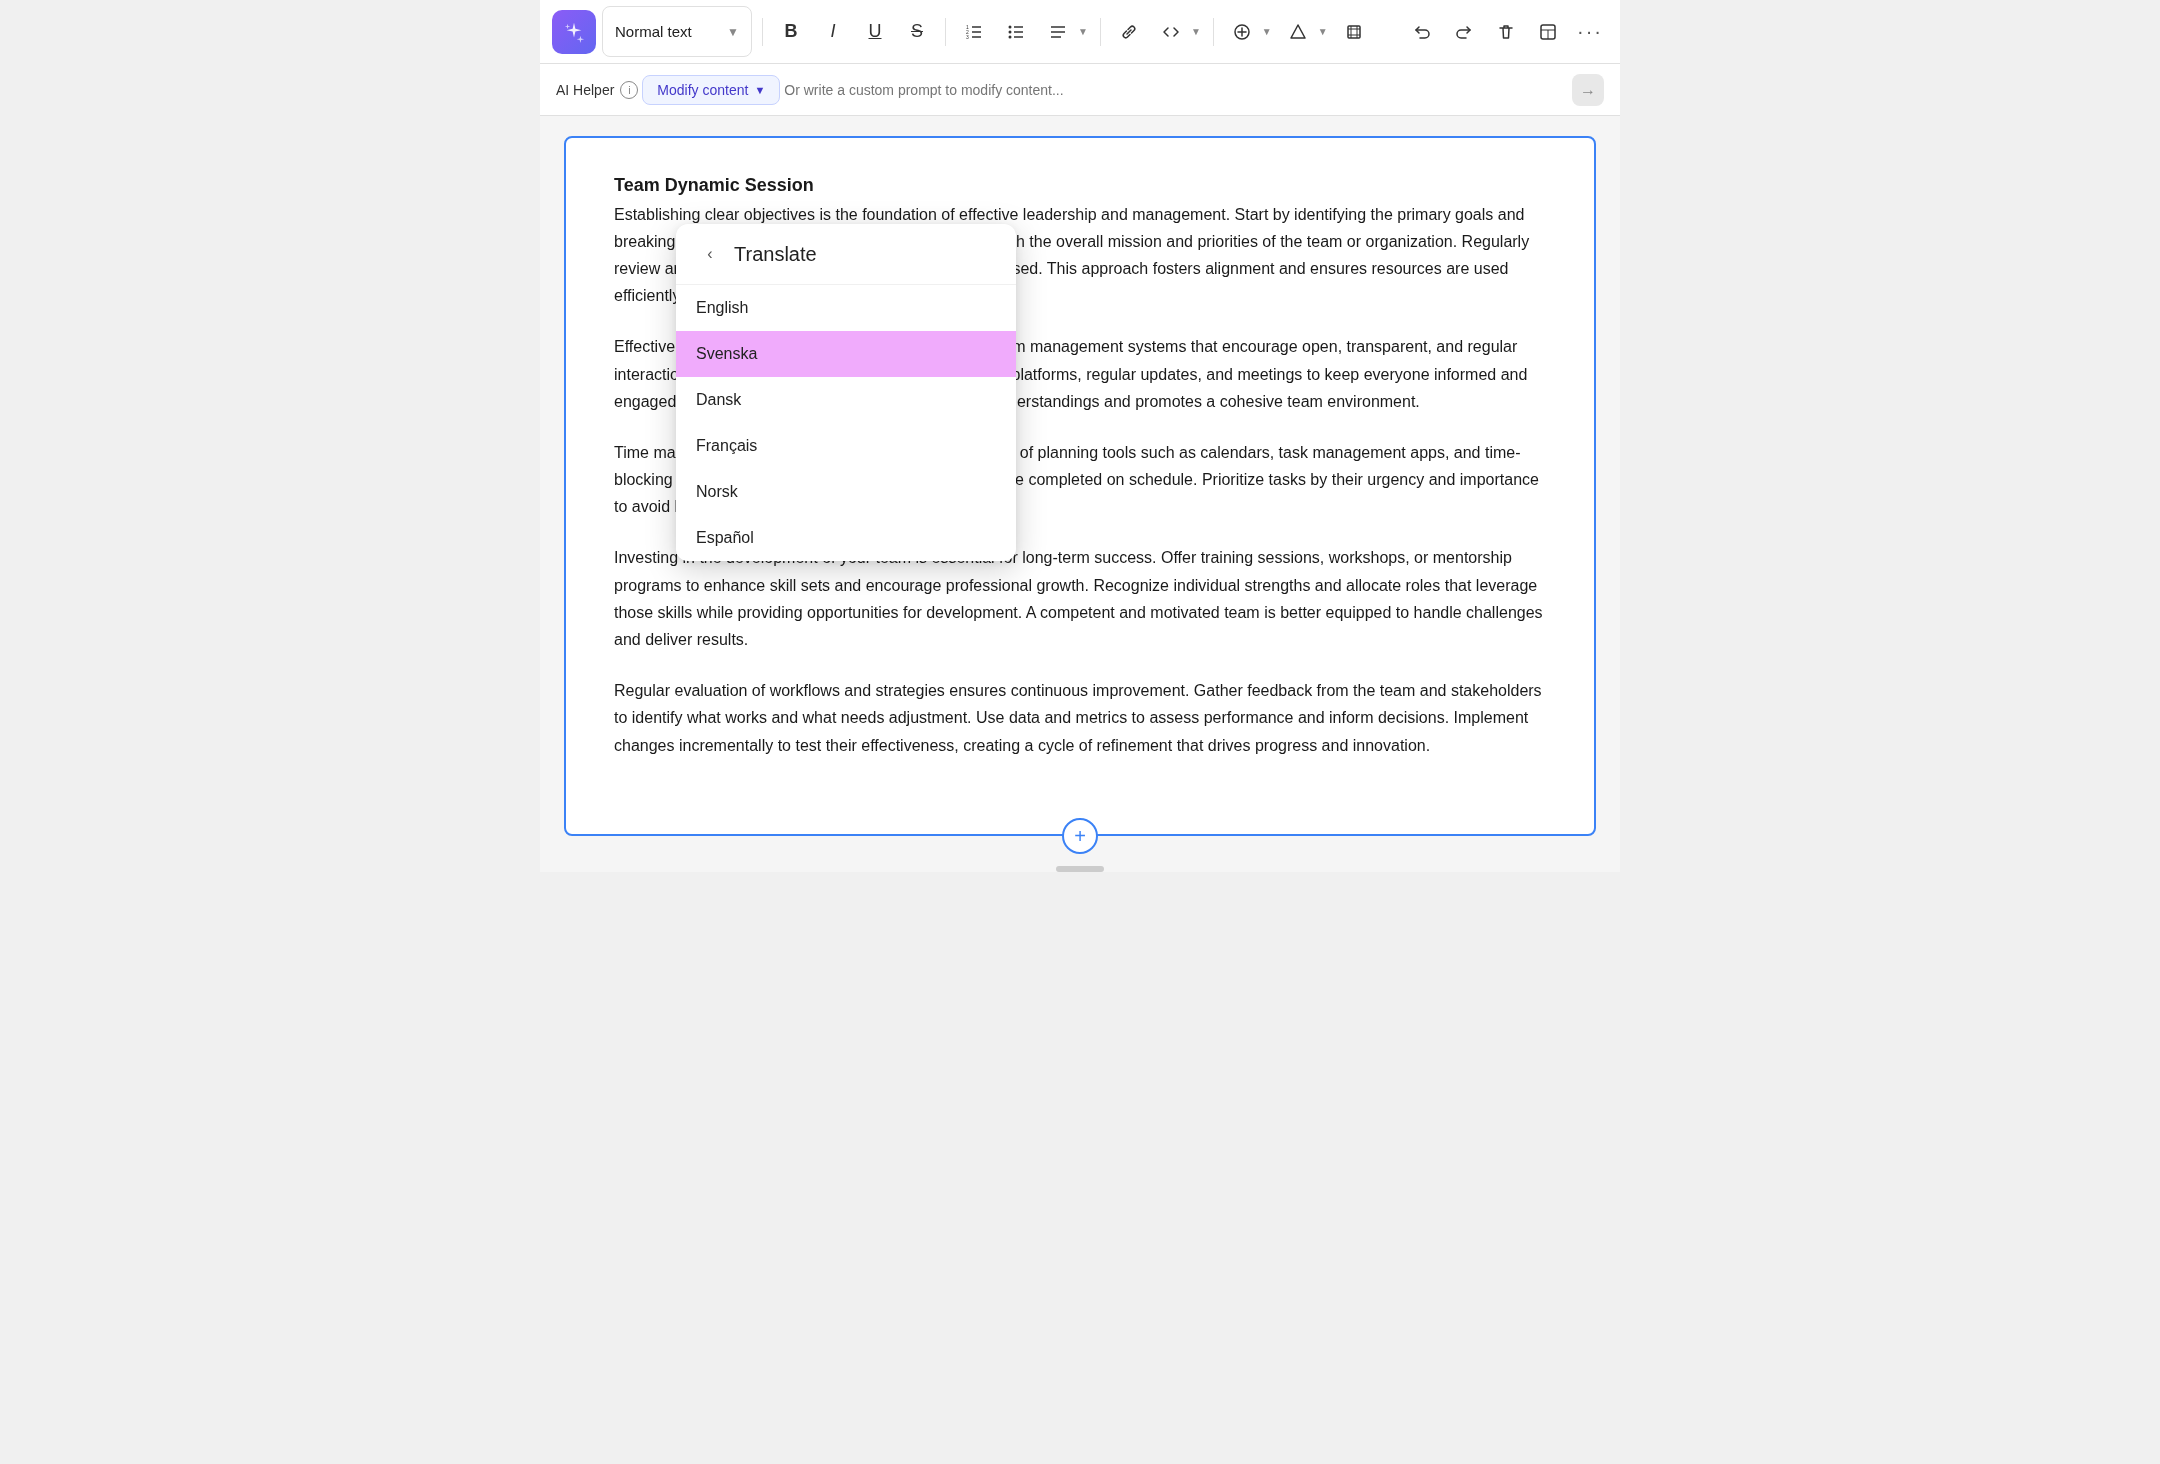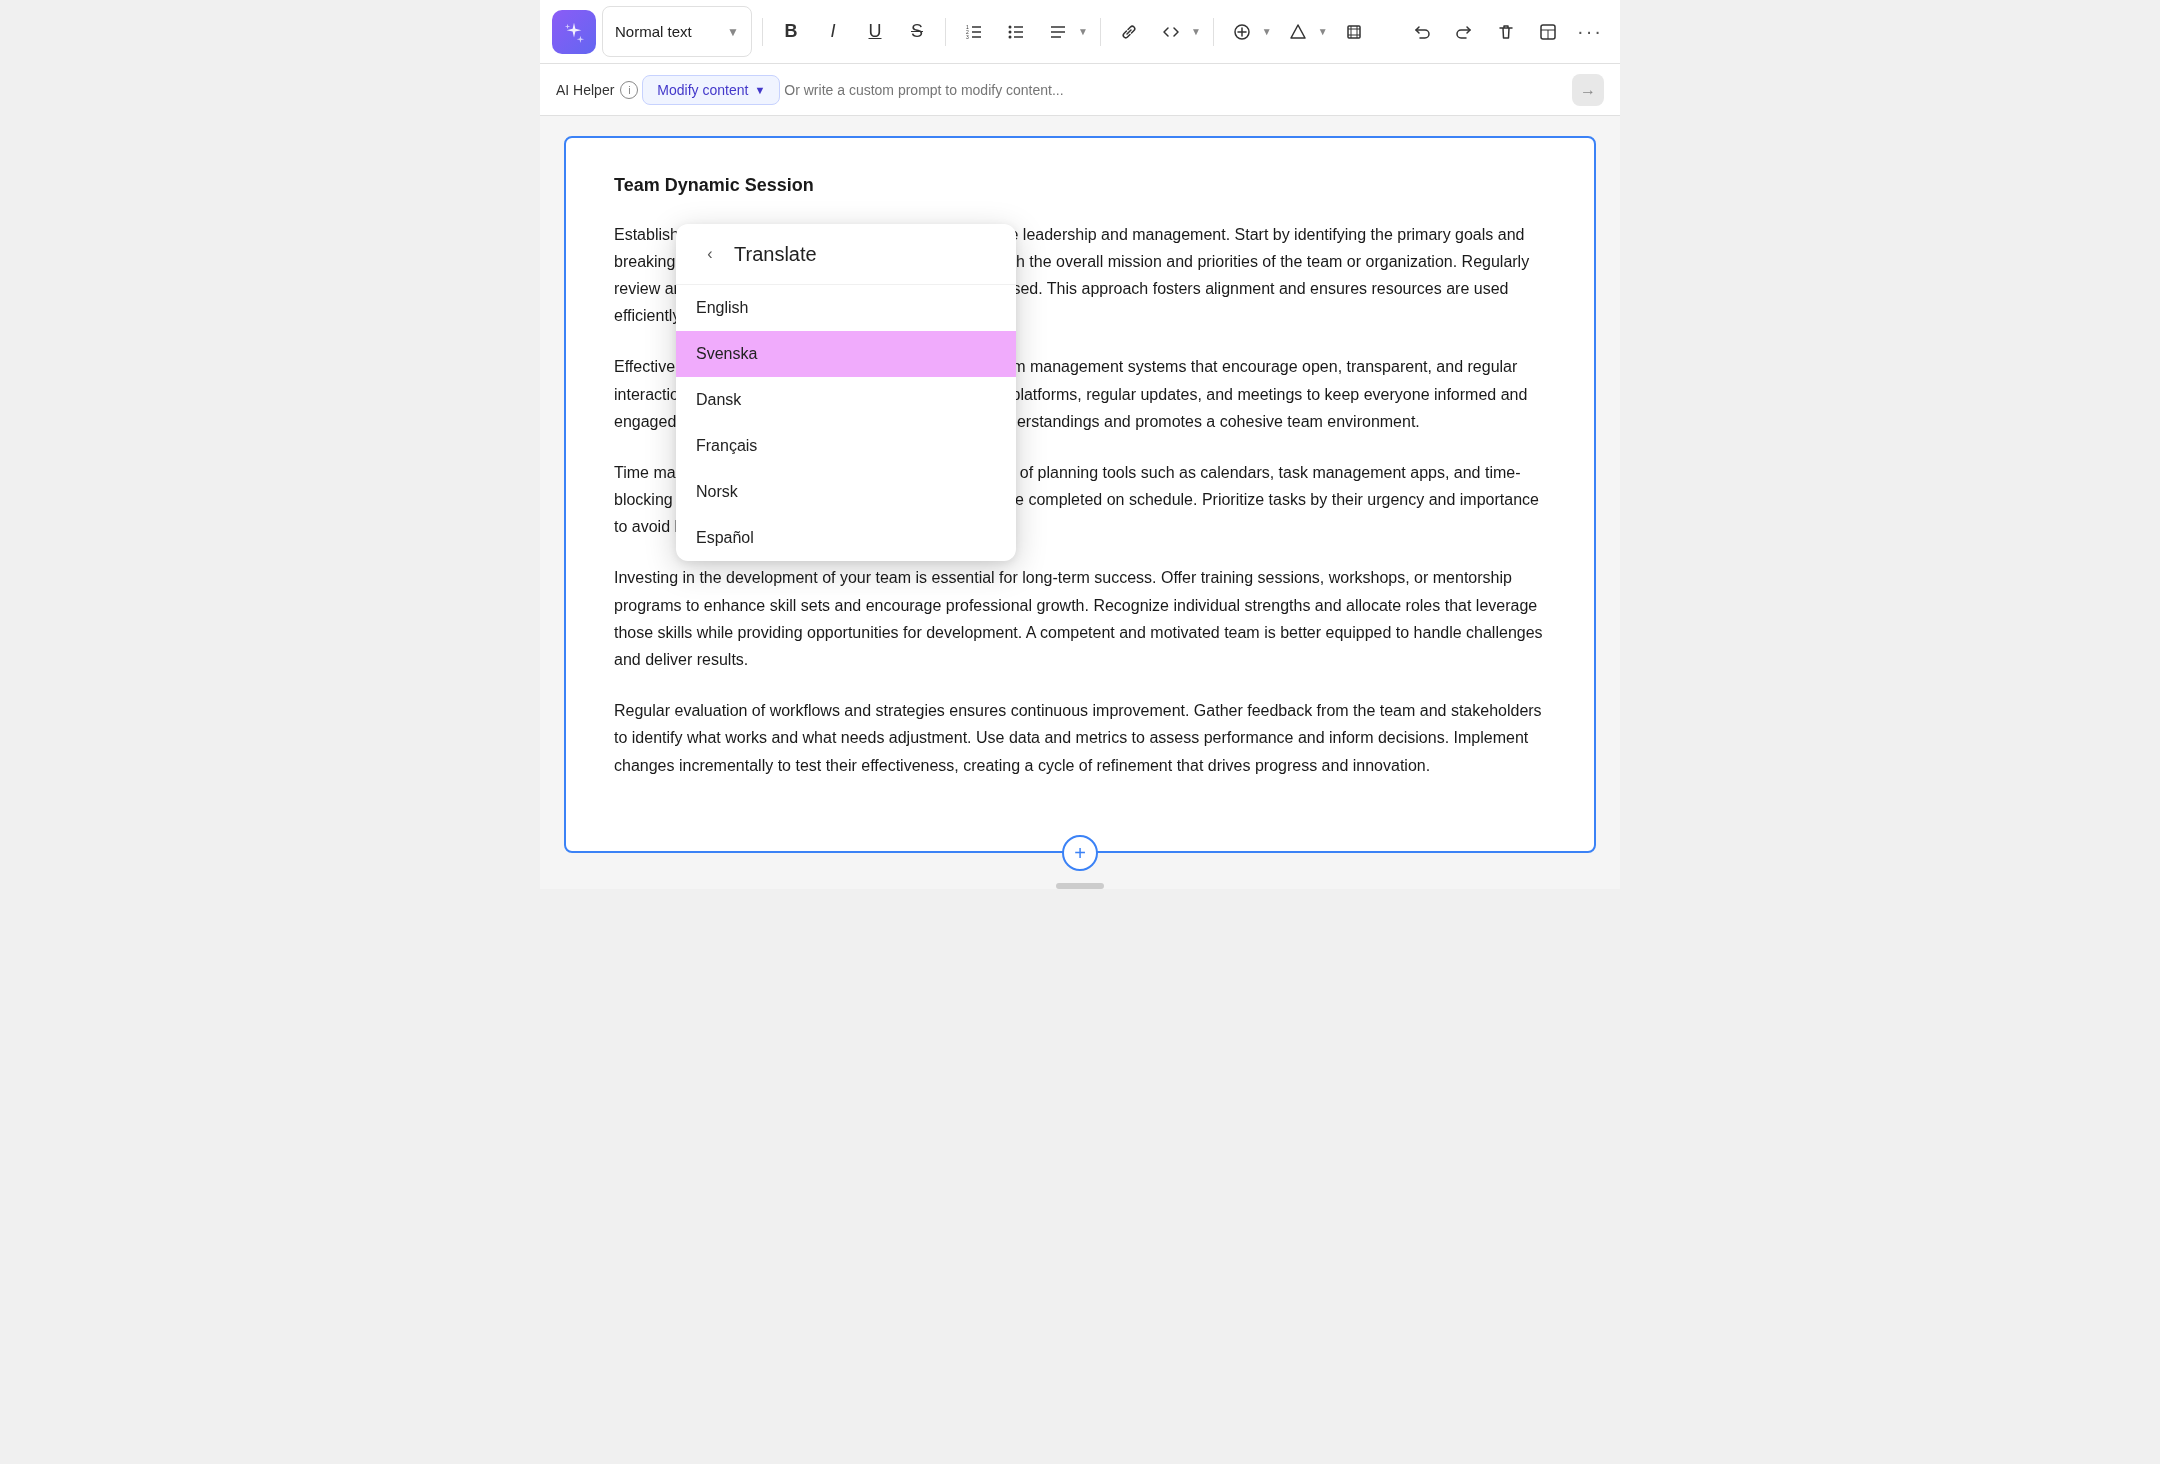--- a/index.html
+++ b/index.html
@@ -220,21 +220,20 @@
       color: #1a1a1a;
     }
 
     .doc-paragraph {
       margin-bottom: 24px;
     }
 
     .doc-title {
       font-size: 18px;
       font-weight: 600;
-      margin-bottom: 20px;
     }
 
     
     .translate-dropdown {
       position: absolute;
       top: 108px;
       left: 136px;
       width: 340px;
       background: white;
       border-radius: 12px;

